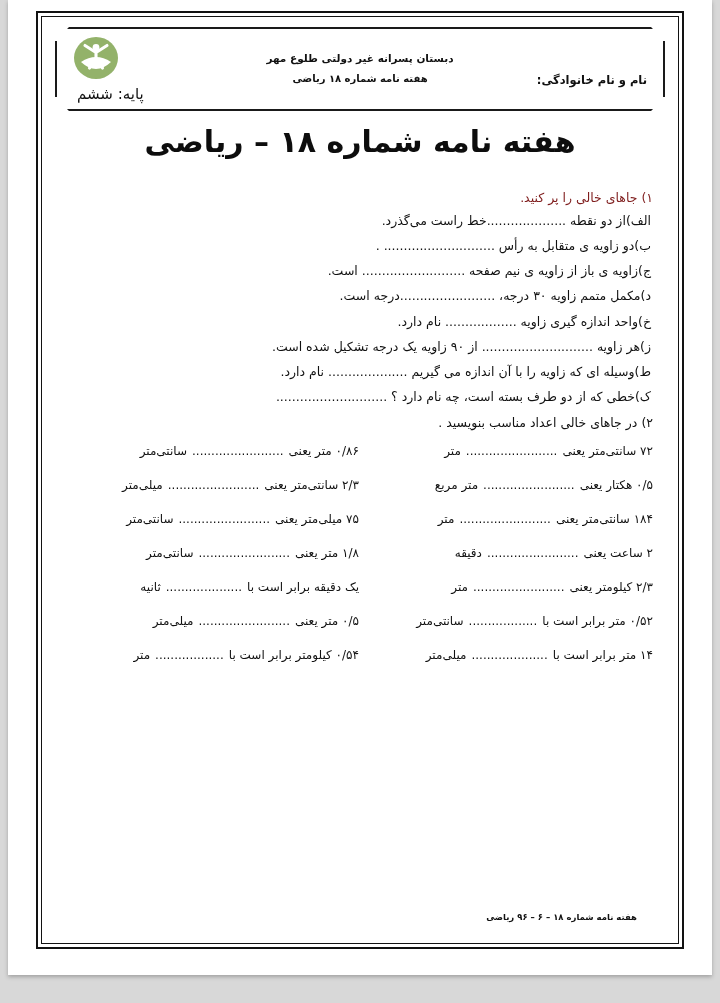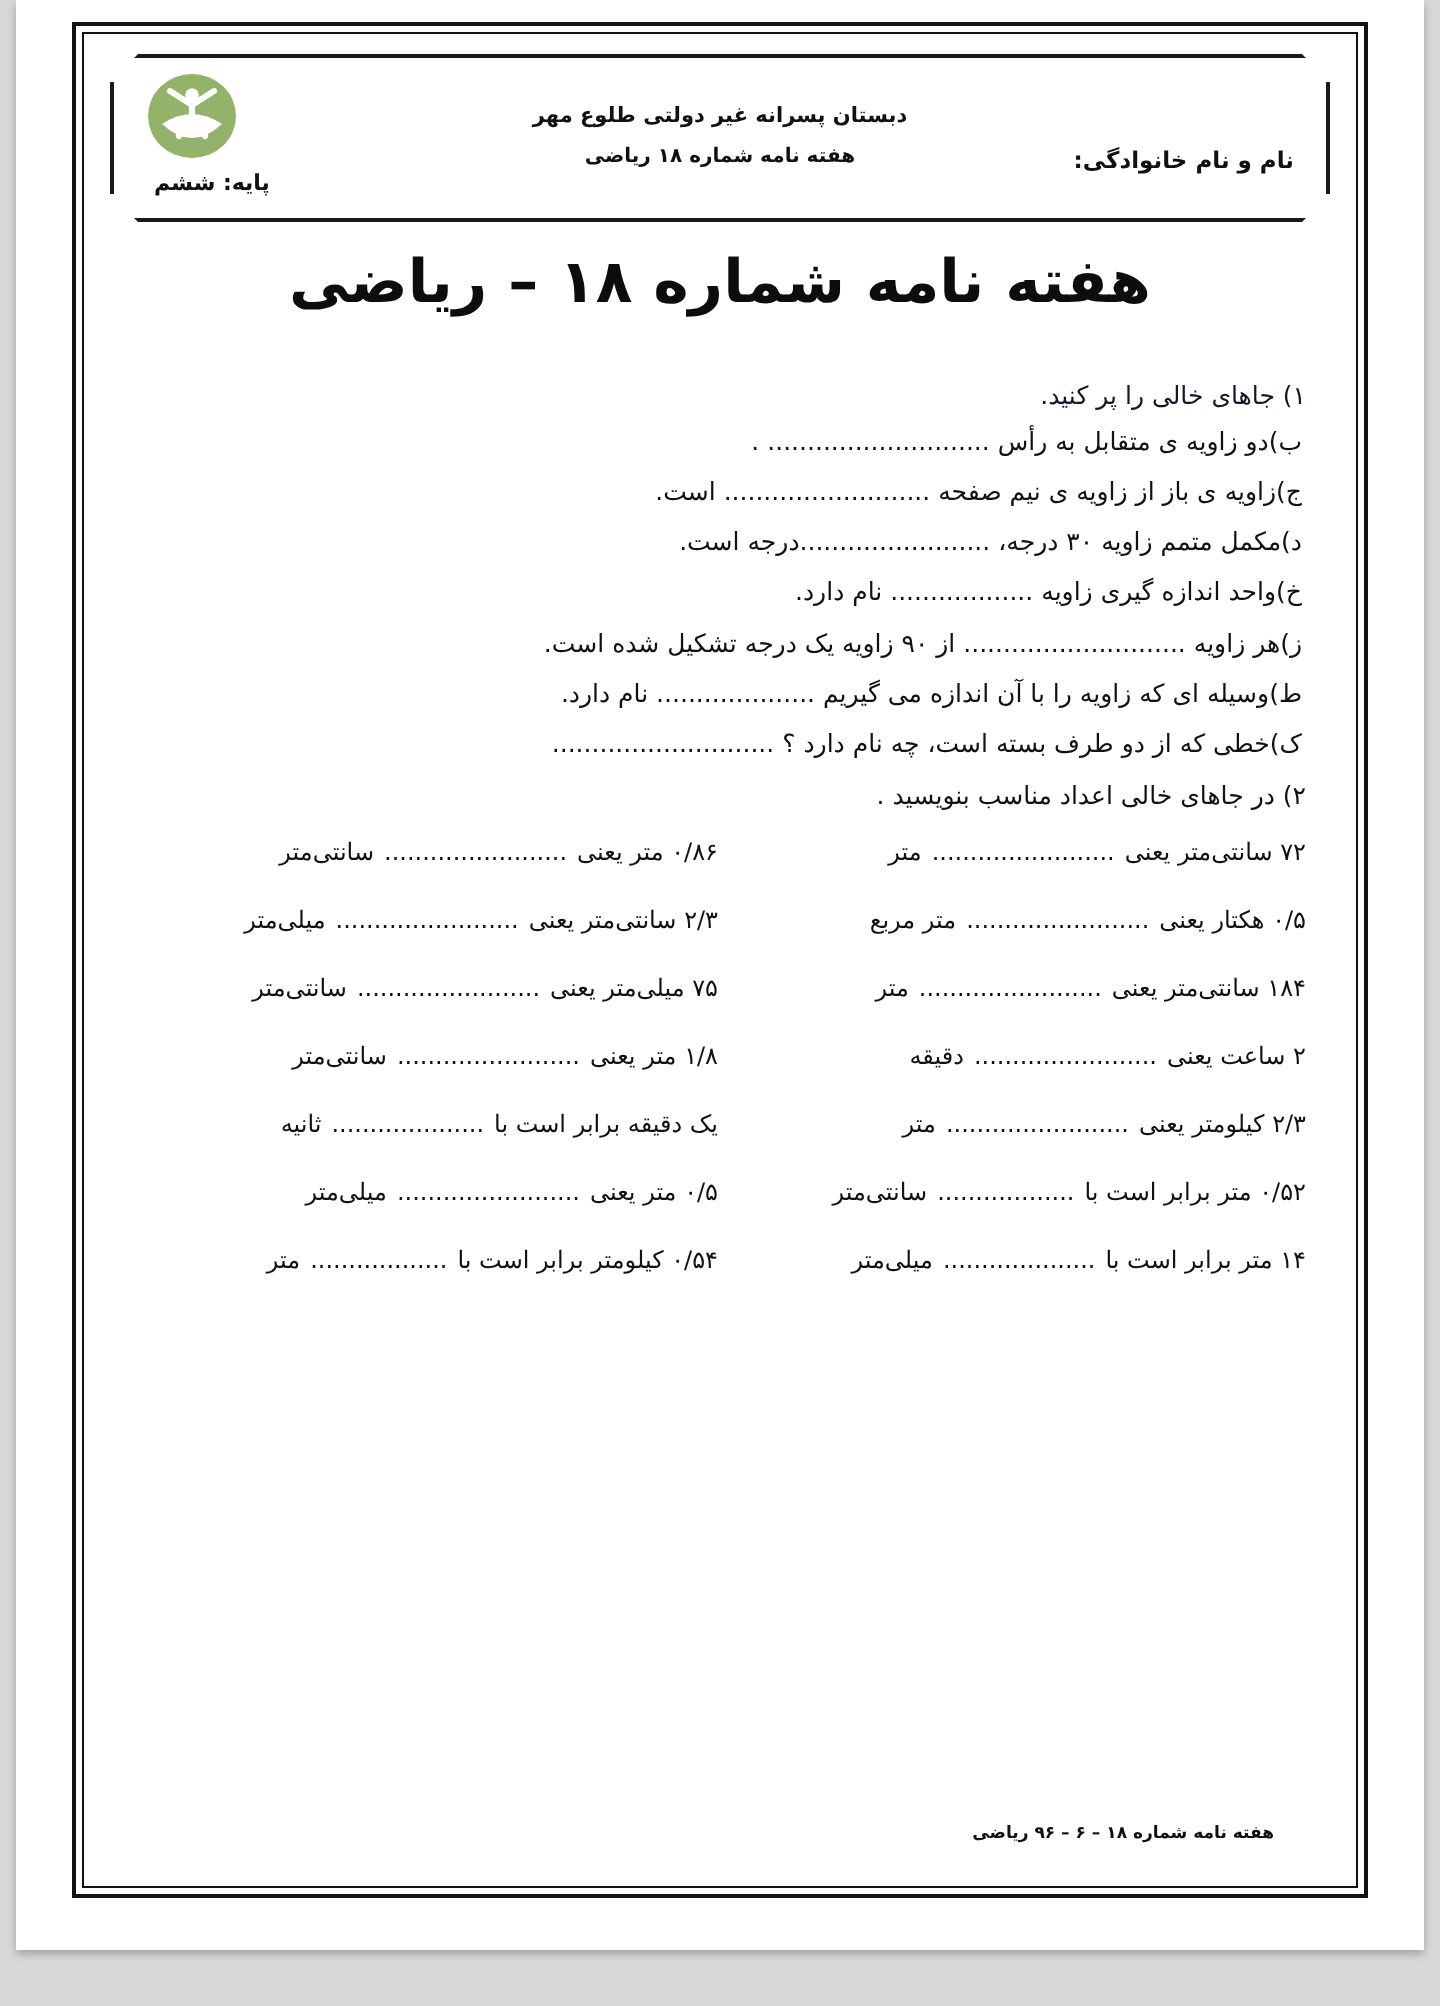--- a/index.html
+++ b/index.html
@@ -102,22 +102,22 @@
   .hdr-sub {
     font-size: 10px;
     font-weight: bold;
     color: #111;
     line-height: 1.9;
   }
   .hdr-grade {
     position: absolute;
     left: 22px;
     top: 58px;
-    font-size: 11px;
-    font-weight: bold;
+    font-size: 15px;
+    font-weight: normal;
     color: #111;
   }
 
   
   #logo {
     position: absolute;
     left: 18px;
     top: 8px;
     width: 46px;
     height: 46px;
@@ -139,21 +139,21 @@
   
   #content {
     position: absolute;
     left: 47px;
     top: 190px;
     width: 610px;
   }
 
   .q-head {
     font-size: 12.5px;
-    color: #0f172a;
+    color: #7f1d1d;
     text-align: right;
     padding-right: 12px;
     margin-bottom: 9px;
   }
 
   .q1-list {
     margin: 0;
     padding: 0;
   }
   .q1-item {
@@ -254,20 +254,21 @@
     <div class="hdr-grade">پایه: ششم</div>
   </div>
 
   <div id="doc-title">هفته نامه شماره ۱۸ – ریاضی</div>
 
   <div id="content">
 
     <div class="q-head">۱) جاهای خالی را پر کنید.</div>
 
     <div class="q1-list" id="q1-list">
+        <div class="q1-item"><span class="lbl">الف)</span><span>از دو نقطه </span><span class="dots">....................</span><span>خط راست می‌گذرد.</span></div>
         <div class="q1-item"><span class="lbl">ب)</span><span>دو زاویه ی متقابل به رأس </span><span class="dots">............................</span><span> .</span></div>
         <div class="q1-item"><span class="lbl">ج)</span><span>زاویه ی باز از زاویه ی نیم صفحه </span><span class="dots">..........................</span><span> است.</span></div>
         <div class="q1-item"><span class="lbl">د)</span><span>مکمل متمم زاویه ۳۰ درجه، </span><span class="dots">........................</span><span>درجه است.</span></div>
         <div class="q1-item"><span class="lbl">خ)</span><span>واحد اندازه گیری زاویه </span><span class="dots">..................</span><span> نام دارد.</span></div>
         <div class="q1-item"><span class="lbl">ز)</span><span>هر زاویه </span><span class="dots">............................</span><span> از ۹۰ زاویه یک درجه تشکیل شده است.</span></div>
         <div class="q1-item"><span class="lbl">ط)</span><span>وسیله ای که زاویه را با آن اندازه می گیریم </span><span class="dots">....................</span><span> نام دارد.</span></div>
         <div class="q1-item"><span class="lbl">ک)</span><span>خطی که از دو طرف بسته است، چه نام دارد ؟ </span><span class="dots">............................</span><span></span></div>
       </div>
 
     <div id="q2-head">۲) در جاهای خالی اعداد مناسب بنویسید .</div>

